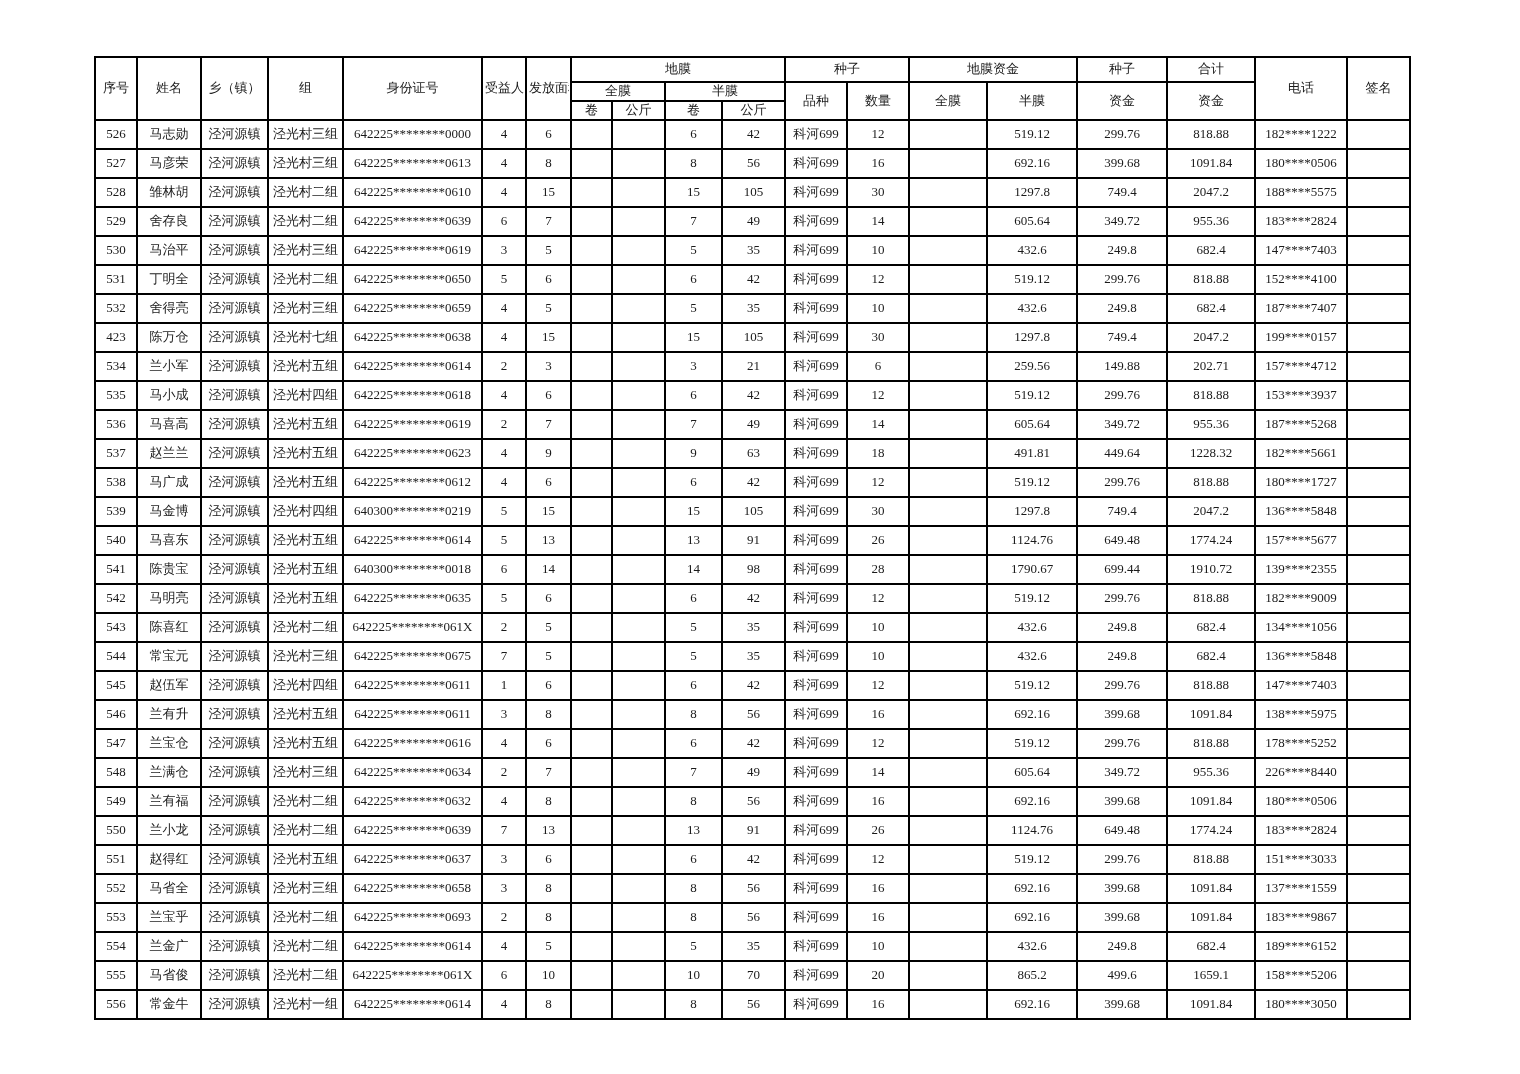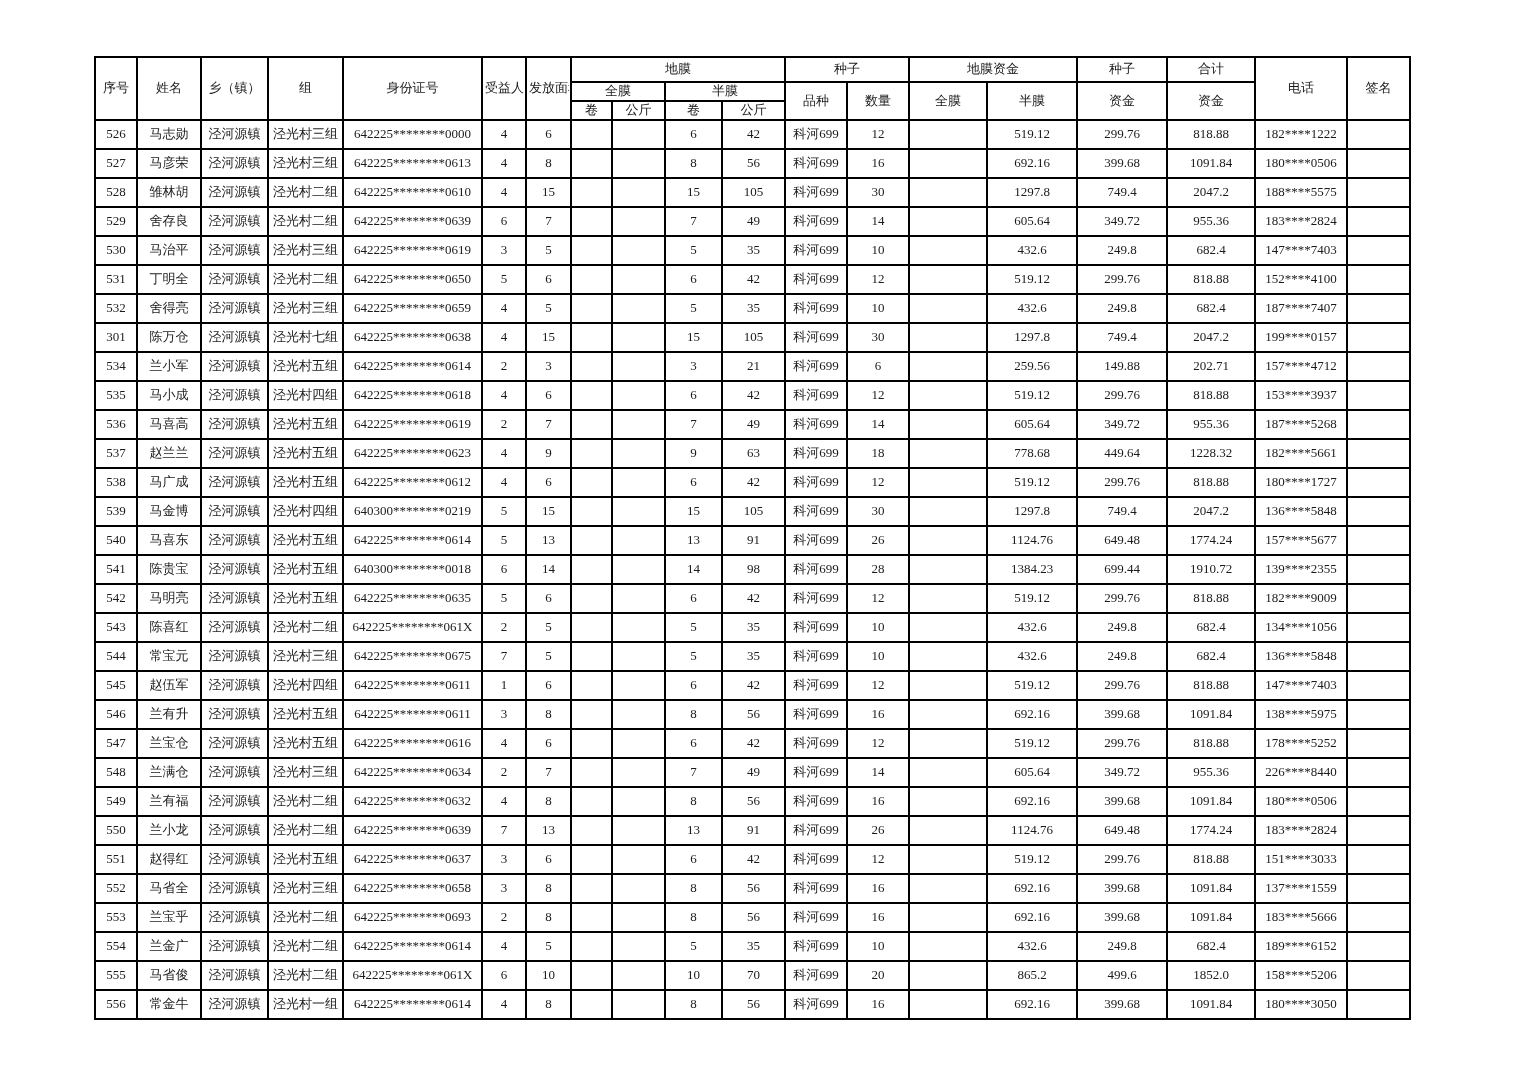--- a/index.html
+++ b/index.html
@@ -254,21 +254,21 @@
           <td class="num">科河699</td>
           <td class="num">10</td>
           <td class="num"></td>
           <td class="num">432.6</td>
           <td class="num">249.8</td>
           <td class="num">682.4</td>
           <td class="num">187****7407</td>
           <td class="num"></td>
         </tr>
         <tr>
-          <td class="num">301</td>
+          <td class="num">423</td>
           <td class="num">陈万仓</td>
           <td class="num">泾河源镇</td>
           <td class="num">泾光村七组</td>
           <td class="num">642225********0638</td>
           <td class="num">4</td>
           <td class="num">15</td>
           <td class="num"></td>
           <td class="num"></td>
           <td class="num">15</td>
           <td class="num">105</td>
@@ -352,21 +352,21 @@
           <td class="num">642225********0623</td>
           <td class="num">4</td>
           <td class="num">9</td>
           <td class="num"></td>
           <td class="num"></td>
           <td class="num">9</td>
           <td class="num">63</td>
           <td class="num">科河699</td>
           <td class="num">18</td>
           <td class="num"></td>
-          <td class="num">778.68</td>
+          <td class="num">491.81</td>
           <td class="num">449.64</td>
           <td class="num">1228.32</td>
           <td class="num">182****5661</td>
           <td class="num"></td>
         </tr>
         <tr>
           <td class="num">538</td>
           <td class="num">马广成</td>
           <td class="num">泾河源镇</td>
           <td class="num">泾光村五组</td>
@@ -436,21 +436,21 @@
           <td class="num">640300********0018</td>
           <td class="num">6</td>
           <td class="num">14</td>
           <td class="num"></td>
           <td class="num"></td>
           <td class="num">14</td>
           <td class="num">98</td>
           <td class="num">科河699</td>
           <td class="num">28</td>
           <td class="num"></td>
-          <td class="num">1384.23</td>
+          <td class="num">1790.67</td>
           <td class="num">699.44</td>
           <td class="num">1910.72</td>
           <td class="num">139****2355</td>
           <td class="num"></td>
         </tr>
         <tr>
           <td class="num">542</td>
           <td class="num">马明亮</td>
           <td class="num">泾河源镇</td>
           <td class="num">泾光村五组</td>
@@ -691,21 +691,21 @@
           <td class="num"></td>
           <td class="num"></td>
           <td class="num">8</td>
           <td class="num">56</td>
           <td class="num">科河699</td>
           <td class="num">16</td>
           <td class="num"></td>
           <td class="num">692.16</td>
           <td class="num">399.68</td>
           <td class="num">1091.84</td>
-          <td class="num">183****5666</td>
+          <td class="num">183****9867</td>
           <td class="num"></td>
         </tr>
         <tr>
           <td class="num">554</td>
           <td class="num">兰金广</td>
           <td class="num">泾河源镇</td>
           <td class="num">泾光村二组</td>
           <td class="num">642225********0614</td>
           <td class="num">4</td>
           <td class="num">5</td>
@@ -732,21 +732,21 @@
           <td class="num">10</td>
           <td class="num"></td>
           <td class="num"></td>
           <td class="num">10</td>
           <td class="num">70</td>
           <td class="num">科河699</td>
           <td class="num">20</td>
           <td class="num"></td>
           <td class="num">865.2</td>
           <td class="num">499.6</td>
-          <td class="num">1852.0</td>
+          <td class="num">1659.1</td>
           <td class="num">158****5206</td>
           <td class="num"></td>
         </tr>
         <tr>
           <td class="num">556</td>
           <td class="num">常金牛</td>
           <td class="num">泾河源镇</td>
           <td class="num">泾光村一组</td>
           <td class="num">642225********0614</td>
           <td class="num">4</td>

